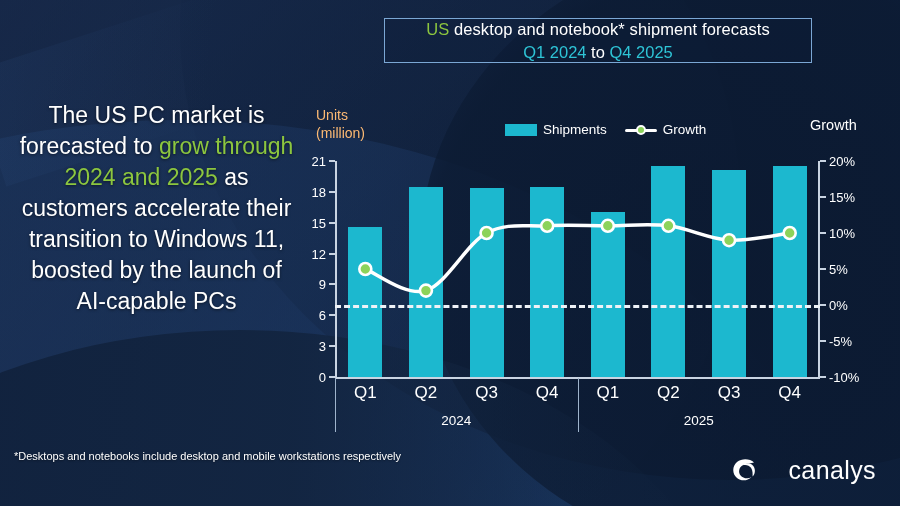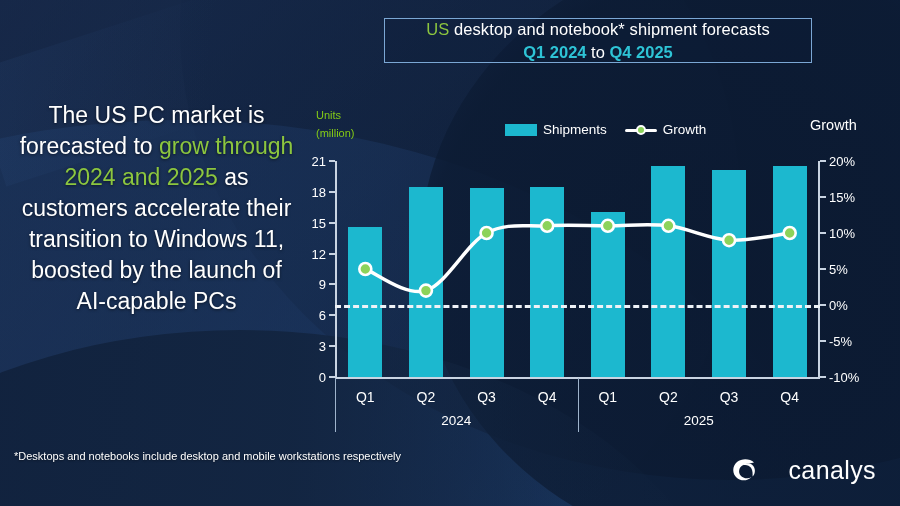--- a/index.html
+++ b/index.html
@@ -66,27 +66,27 @@
   .titlebox{
     position:absolute;left:384px;top:18px;width:428px;height:45px;
     border:1px solid #7ba7d4;
     box-sizing:border-box;
     display:flex;flex-direction:column;align-items:center;justify-content:center;
     background:rgba(12,28,54,.25);
   }
   .title-line1{font-size:16.5px;color:#ffffff;letter-spacing:.1px;}
   .title-line2{font-size:16.5px;color:#ffffff;margin-top:4px;}
   .t-green{color:#8cc63f;}
-  .t-cyan{color:#2ec4d6;font-weight:bold;}
+  .t-cyan{color:#2ec4d6;}
 
   
   .chart-wrap{position:absolute;left:300px;top:100px;width:588px;height:340px;}
 
   .axis-title-left{
-    position:absolute;left:16px;top:6px;color:#84cc16;font-size:11px;line-height:18px;
+    position:absolute;left:16px;top:6px;color:#fdba74;font-size:14px;line-height:18px;
   }
   .axis-title-right{
     position:absolute;left:510px;top:17px;color:#fff;font-size:14.5px;
   }
 
   
   .legend{
     position:absolute;left:205px;top:22px;display:flex;align-items:center;gap:18px;
   }
   .lg-item{display:flex;align-items:center;gap:6px;color:#fff;font-size:13.5px;}
@@ -120,21 +120,21 @@
     border-top:3px dashed #eef2f7;
   }
 
   .bars{position:absolute;left:0;top:0;width:485px;height:216px;}
   .bar{position:absolute;bottom:0;background:#1cb8cf;}
 
   .linesvg{position:absolute;left:0;top:0;width:485px;height:216px;overflow:visible;}
 
   
   .xlabels{position:absolute;left:35px;top:283px;width:485px;height:22px;}
-  .xlab{position:absolute;transform:translateX(-50%);color:#fff;font-size:14px;margin-top:6px;}
+  .xlab{position:absolute;transform:translateX(-50%);color:#fff;font-size:17px;}
 
   .groupband{position:absolute;left:35px;top:283px;width:485px;height:52px;}
   .grp-div{position:absolute;top:-5px;width:1px;height:54px;background:#9fb4cc;}
   .grp-lab{position:absolute;top:30px;transform:translateX(-50%);color:#fff;font-size:13.5px;}
 
   
   .footnote{
     position:absolute;left:14px;top:448px;color:#ffffff;font-size:11px;line-height:17px;
     text-shadow:0 1px 2px rgba(0,0,0,.4);
   }

